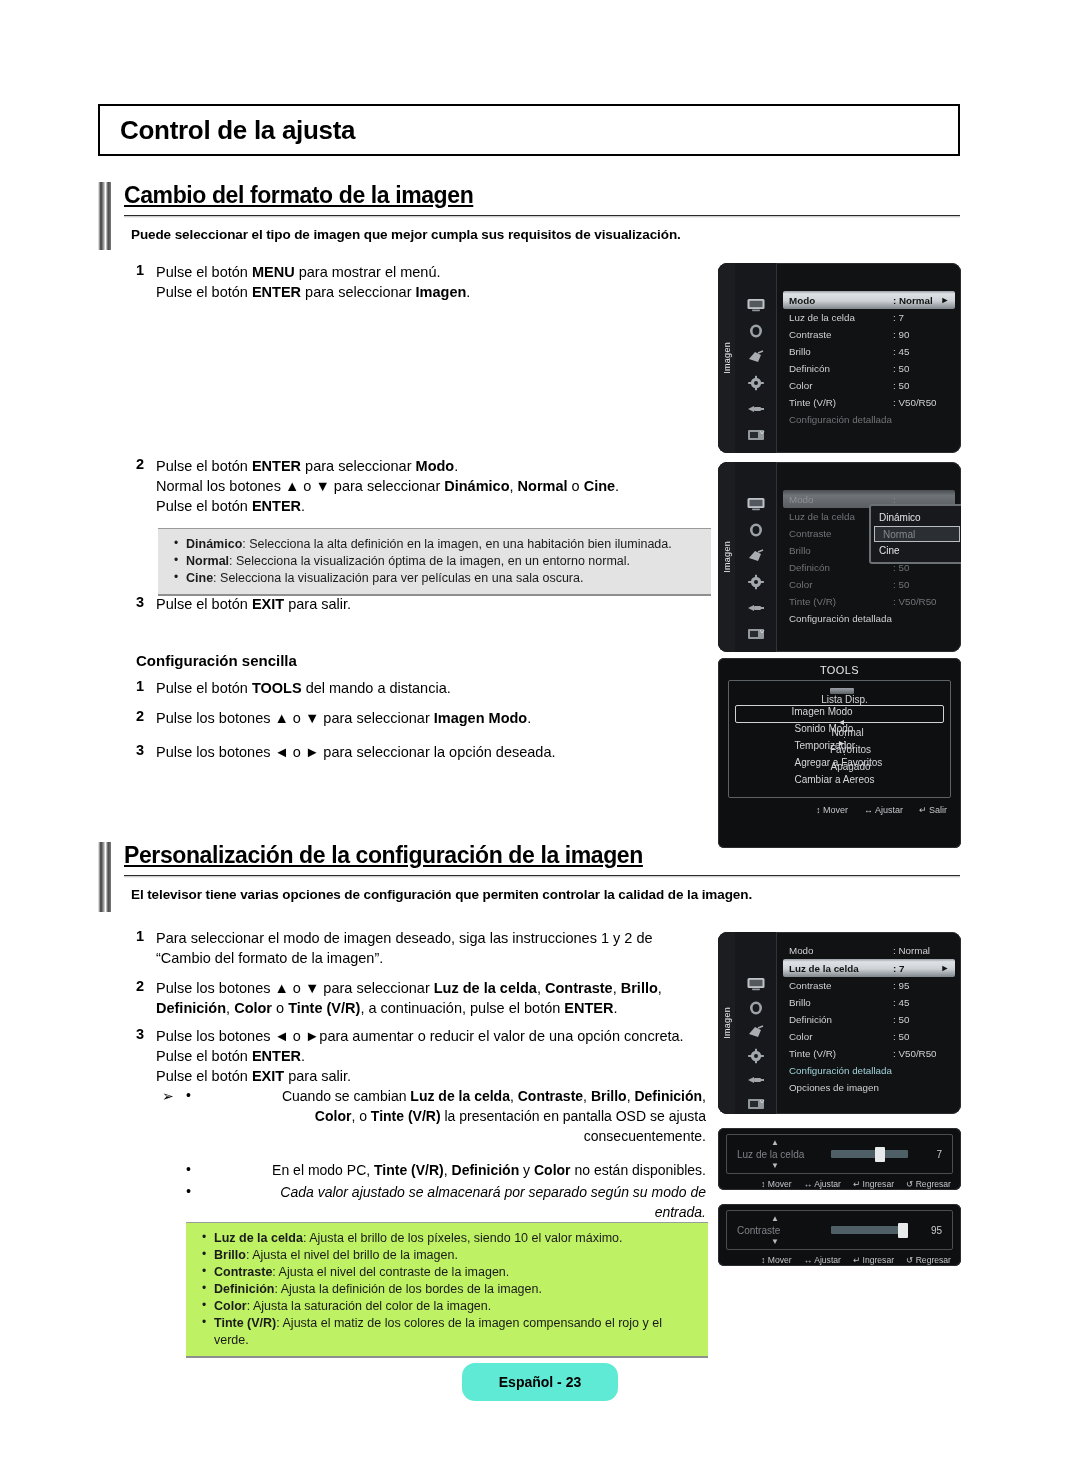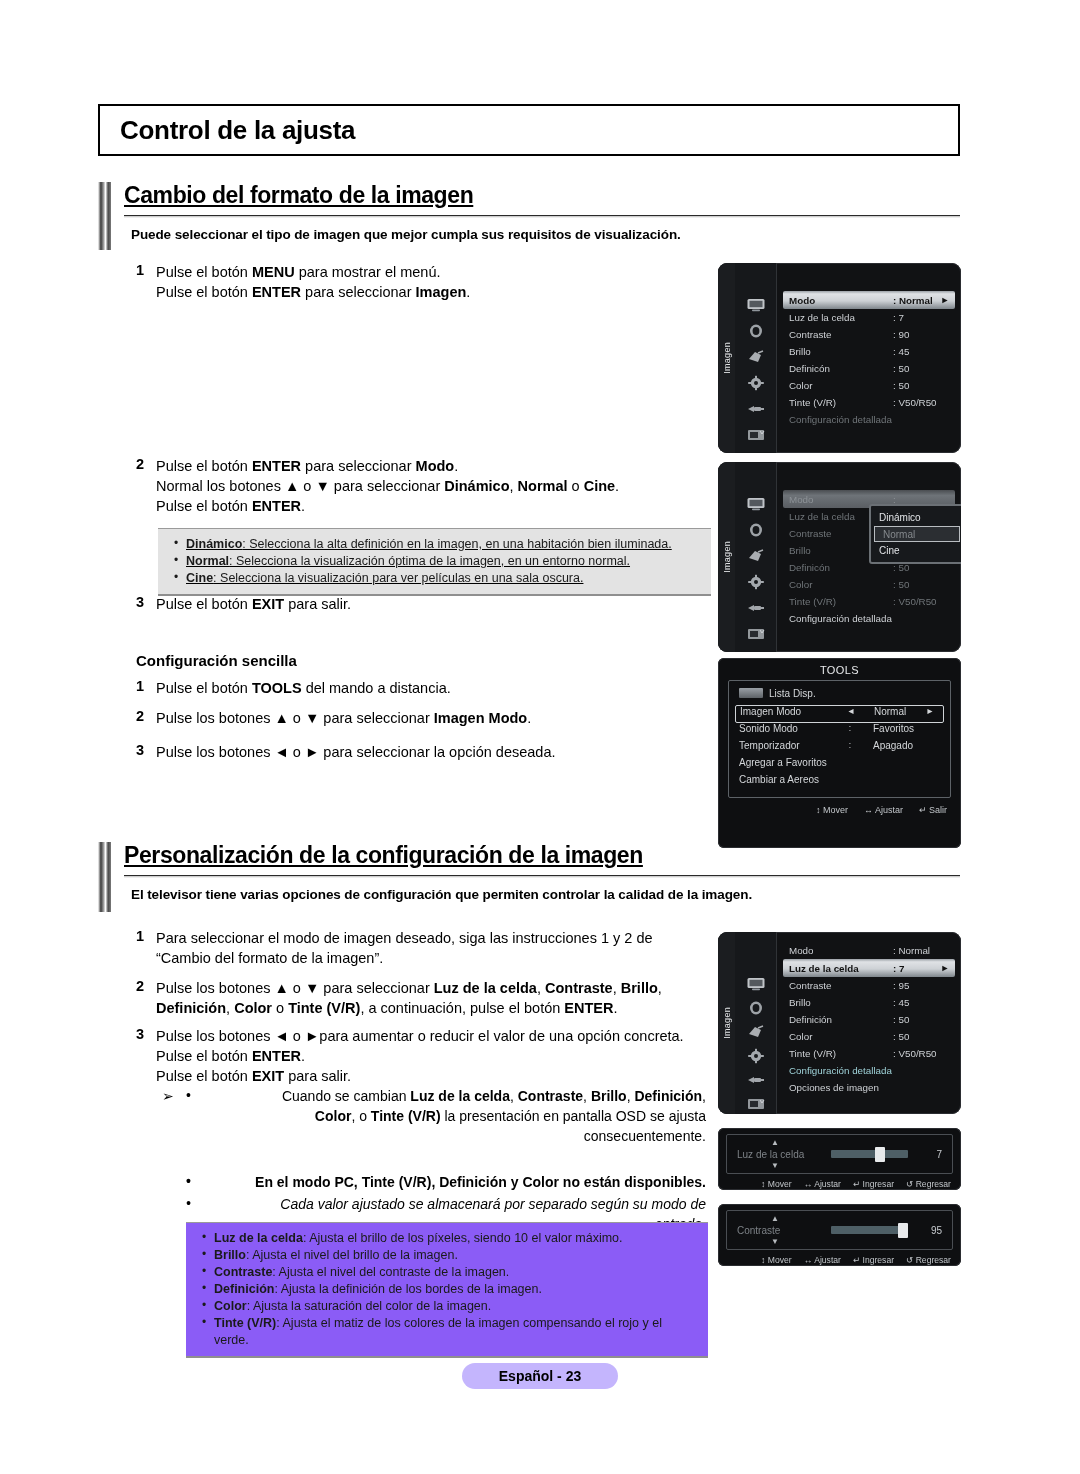--- a/index.html
+++ b/index.html
@@ -54,40 +54,40 @@
   .step .txt { font-size: 14.5px; line-height: 20px; }
   .txt b { font-weight: bold; }
 
   
   .notebox {
     position: absolute;
     background: #e3e3e3;
     border-top: 1px solid #9a9a9a;
     border-bottom: 2px solid #8f8f8f;
   }
-  .notebox.plain { background: #8b5cf6; }
+  .notebox.plain { background: #bef264; }
   .notebox ul { list-style: none; padding: 7px 12px 7px 16px; }
   .notebox li {
     font-size: 12.5px; line-height: 17px; position: relative; padding-left: 12px;
     color: #1a1a1a;
   }
   .notebox li:before {
     content: "\2022"; position: absolute; left: 0; top: -1px; font-size: 12px;
   }
 
   
   .bul { position: absolute; }
   .bul .row { font-size: 14px; line-height: 20px; position: relative; padding-left: 14px; }
   .bul .row:before { content: "\2022"; position: absolute; left: 0; top: -1px; }
   .arrowmark { position: absolute; font-size: 14px; }
 
   
   .pagebadge {
-    position: absolute; left: 462px; top: 1363px; width: 156px; height: 26px;
-    background: #c4b5fd; border-radius: 13px;
+    position: absolute; left: 462px; top: 1363px; width: 156px; height: 38px;
+    background: #5eead4; border-radius: 13px;
     display: flex; align-items: center; justify-content: center;
     font-size: 14px; font-weight: bold; color: #000;
   }
 
   
   .osd {
     position: absolute;
     background: #111214;
     border-radius: 9px;
     overflow: hidden;
@@ -158,22 +158,22 @@
   }
   .tools-title {
     text-align: center; font-size: 11px; color: #e8eaec;
     padding-top: 6px; padding-bottom: 4px; letter-spacing: 0.4px;
   }
   .tools-frame {
     margin: 0 10px; border: 1px solid #5d6267; border-radius: 2px;
     padding: 7px 0 6px 0; min-height: 118px;
   }
   .tools-row {
-    height: 17px; display: flex; align-items: flex-start; font-size: 10px;
-    padding-left: 10px; color: #d4d7da;
+    height: 17px; display: flex; align-items: center; font-size: 10px;
+    padding-left: 10px; color: #d4d7da; flex-direction: column;
   }
   .tools-row .tlbl { width: 100px; flex: none; }
   .tools-row .tmid { width: 22px; text-align: center; font-size: 8.5px; }
   .tools-row .tval { flex: 1; padding-left: 12px; }
   .tools-row .tright { width: 26px; text-align: center; font-size: 8.5px; }
   .tools-row.sel {
     border: 1px solid #cfd3d7; margin: 0 6px 0 6px; padding-left: 4px;
     border-radius: 2px; height: 18px;
   }
   .listicon {
@@ -242,21 +242,21 @@
 
   <div class="step" style="left:130px; top:456px; width:580px;">
     <div class="num">2</div>
     <div class="txt">
       <span>Pulse el botón </span><b>ENTER</b><span> para seleccionar </span><b>Modo</b><span>.</span><br>
       <span>Normal los botones </span><b>▲</b><span> o </span><b>▼</b><span> para seleccionar </span><b>Dinámico</b><span>, </span><b>Normal</b><span> o </span><b>Cine</b><span>.</span><br>
       <span>Pulse el botón </span><b>ENTER</b><span>.</span>
     </div>
   </div>
 
-  <div class="notebox" style="left:158px; top:528px; width:553px;text-decoration:underline;">
+  <div class="notebox" style="left:158px; top:528px; width:553px;">
     <ul id="modes-note-list">
         <li><b>Dinámico</b>: Selecciona la alta definición en la imagen, en una habitación bien iluminada.</li>
         <li><b>Normal</b>: Selecciona la visualización óptima de la imagen, en un entorno normal.</li>
         <li><b>Cine</b>: Selecciona la visualización para ver películas en una sala oscura.</li>
       </ul>
   </div>
 
   <div class="step" style="left:130px; top:594px; width:420px;">
     <div class="num">3</div>
     <div class="txt">
@@ -313,21 +313,21 @@
     </div>
   </div>
 
   <div class="arrowmark" style="left:162px; top:1088px;">➢</div>
   <div class="bul" style="left:186px; top:1086px; width:520px;text-align:right;">
     <div class="row">
       <span>Cuando se cambian </span><b>Luz de la celda</b><span>, </span><b>Contraste</b><span>, </span><b>Brillo</b><span>, </span><b>Definición</b><span>,</span><br>
       <b>Color</b><span>, o </span><b>Tinte (V/R)</b><span> la presentación en pantalla OSD se ajusta</span><br>
       <span>consecuentemente.</span>
     </div>
-    <div class="row" style="margin-top:26px;font-weight:bold;">
+    <div class="row" style="margin-top:14px;">
       <span>En el modo PC, </span><b>Tinte (V/R)</b><span>, </span><b>Definición</b><span> y </span><b>Color</b><span> no están disponibles.</span>
     </div>
     <div class="row" style="margin-top:2px;font-style:italic;">
       <span>Cada valor ajustado se almacenará por separado según su modo de</span><br>
       <span>entrada.</span>
     </div>
   </div>
 
   <div class="notebox plain" style="left:186px; top:1222px; width:522px;">
     <ul id="defs-note-list">

